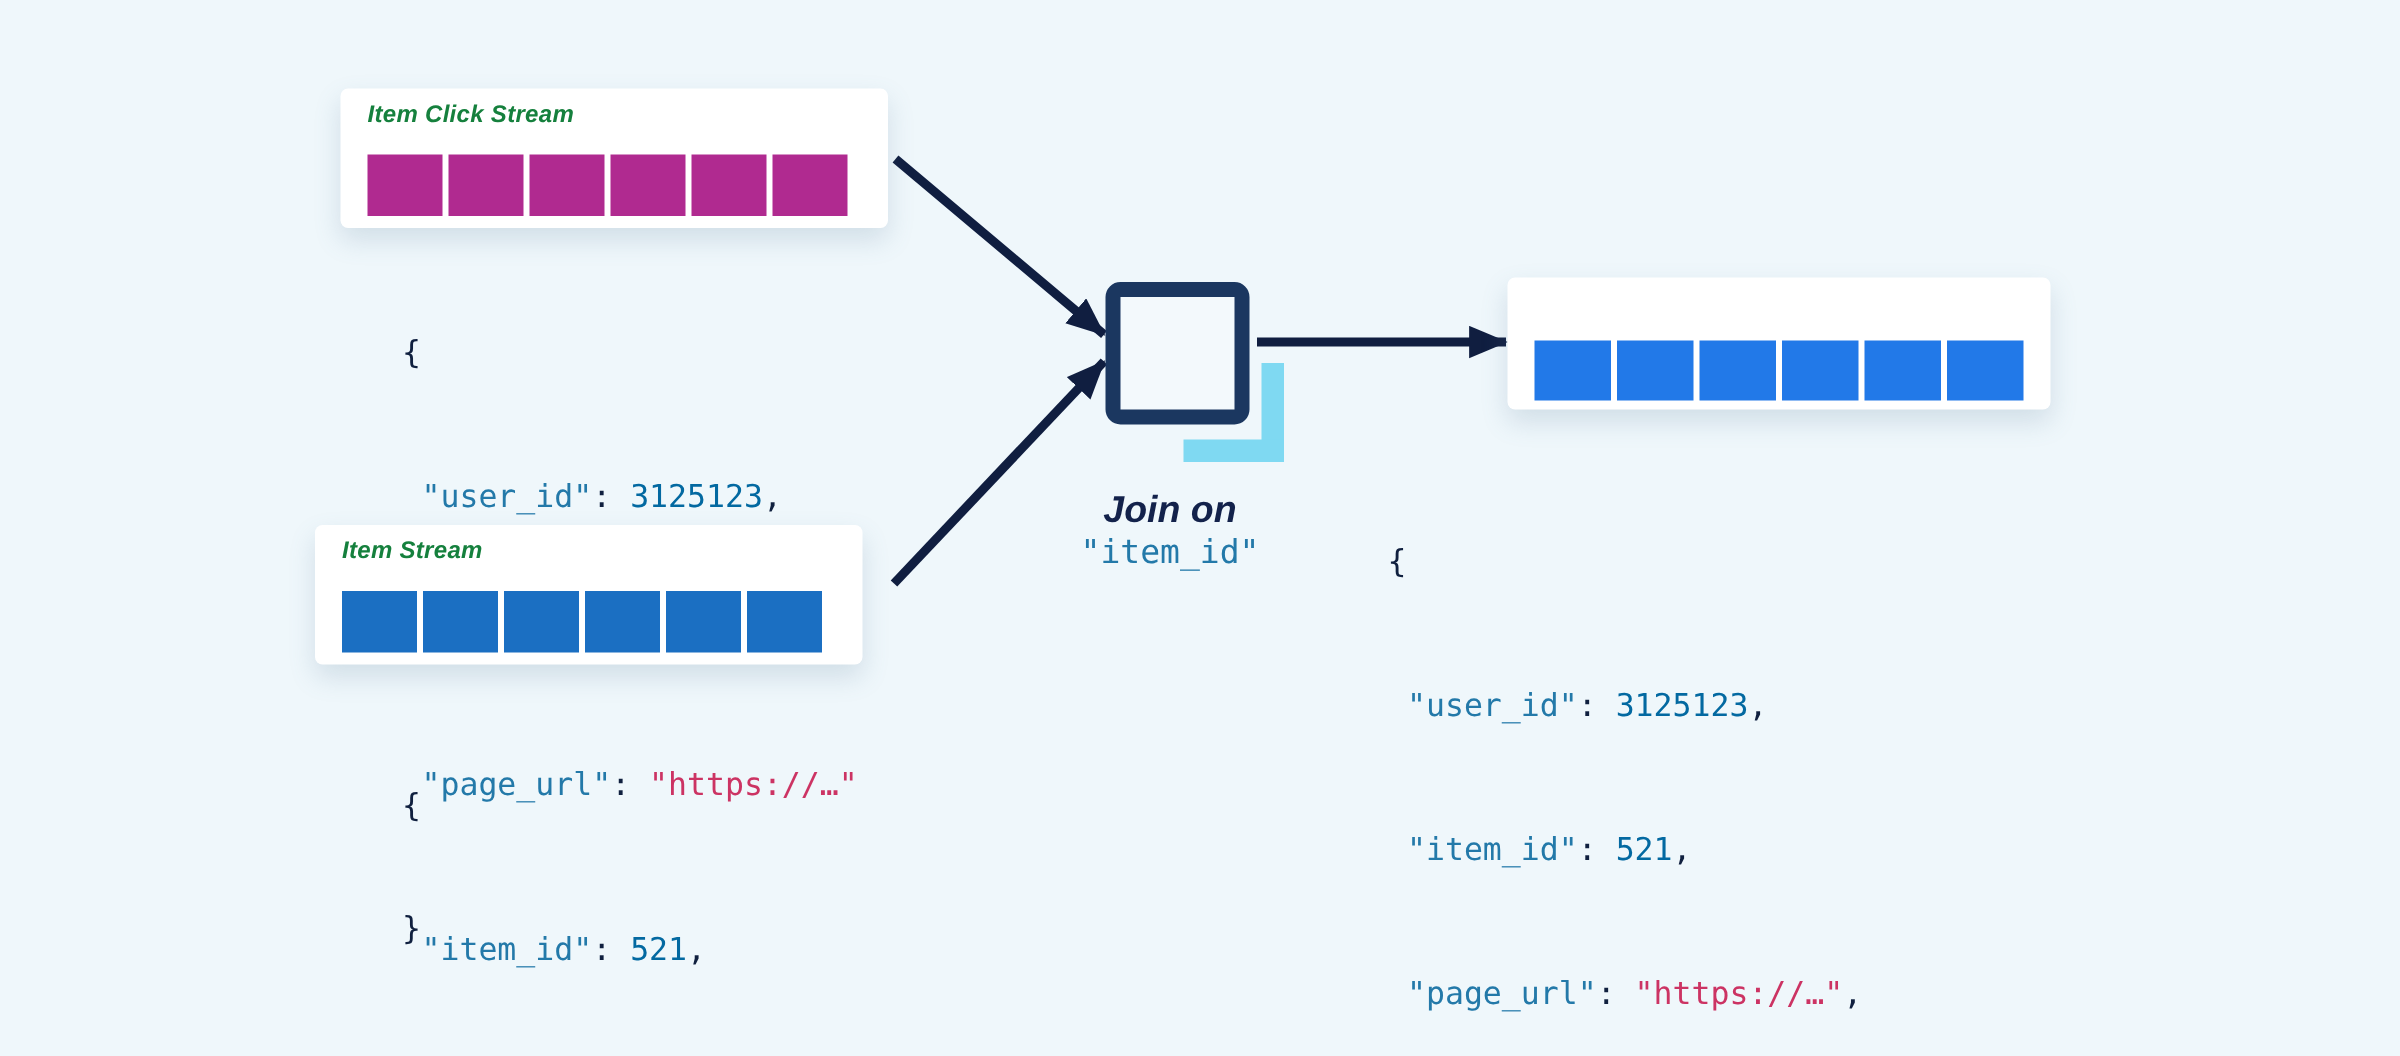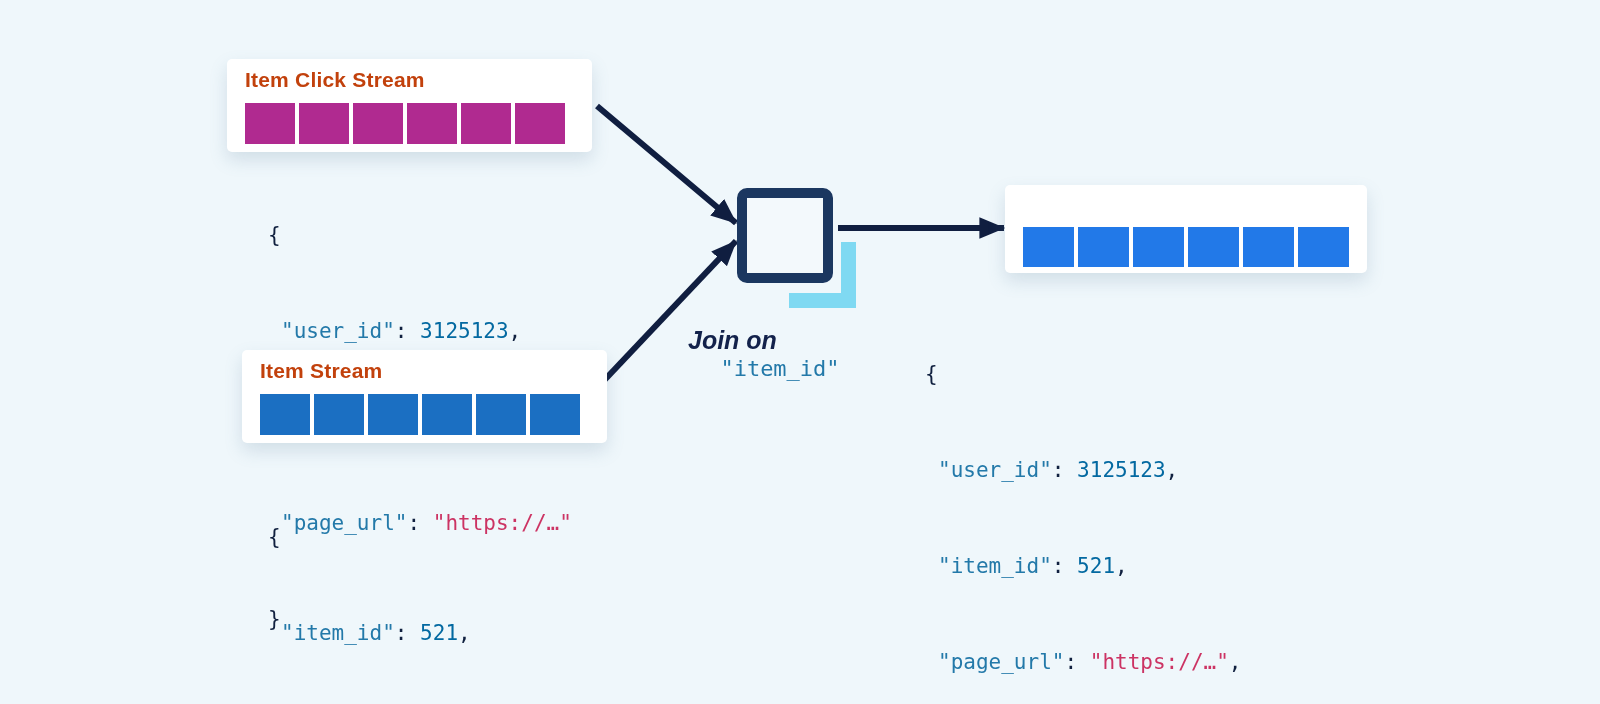--- a/index.html
+++ b/index.html
@@ -11,22 +11,23 @@
     font-family:"Liberation Sans", sans-serif;
   }
   .overlay{position:absolute;left:0;top:0;width:1600px;height:704px;pointer-events:none;}
   
   .card{
     position:absolute;background:#FFFFFF;border-radius:5px;
     box-shadow:0 8px 18px rgba(90,125,155,0.20);
   }
   .card-title{
     position:absolute;left:18px;top:9px;
-    font-size:21px;font-weight:700;color:#c2410c;letter-spacing:.2px;
+    font-size:16px;font-weight:700;color:#15803d;letter-spacing:.2px;
     white-space:nowrap;
+    font-style:italic;
   }
   .blocks{position:absolute;left:18px;display:flex;gap:4px;}
   .block{width:50px;height:41px;}
   .card-enriched .block{width:51px;height:40px;}
   
   .code{
     position:absolute;
     font-family:"DejaVu Sans Mono", monospace;
     font-size:21px;line-height:32px;
     color:#10203F;white-space:pre;
@@ -39,21 +40,21 @@
   .str{color:#CC3363;}
   
   .join-box{
     position:absolute;left:737px;top:188px;width:96px;height:95px;
     box-sizing:border-box;border:10px solid #1B3760;border-radius:10px;
     background:#F3F9FC;
   }
   .cyan-v{position:absolute;left:841px;top:242px;width:15px;height:66px;background:#7FD9F2;}
   .cyan-h{position:absolute;left:789px;top:293px;width:67px;height:15px;background:#7FD9F2;}
   .join-label{
-    position:absolute;left:688px;top:326px;width:184px;
+    position:absolute;left:688px;top:326px;width:184px;text-align:center;
     font-size:25px;font-weight:700;font-style:italic;color:#13224B;
   }
   .join-key{
     position:absolute;left:688px;top:356px;width:184px;text-align:center;
     font-family:"DejaVu Sans Mono", monospace;font-size:22px;color:#2379A9;
   }
 </style>
 </head>
 <body>
 
@@ -87,21 +88,21 @@
   </div>
 
   <div class="code" style="left:268px;top:155px">
     <div class="cl p">{</div>
     <div class="cl ind"><span class="k">"user_id"</span><span class="p">: </span><span class="num">3125123</span><span class="p">,</span></div>
     <div class="cl ind"><span class="k">"item_id"</span><span class="p">: </span><span class="num">521</span><span class="p">,</span></div>
     <div class="cl ind"><span class="k">"page_url"</span><span class="p">: </span><span class="str">"https://…"</span></div>
     <div class="cl p">}</div>
   </div>
 
-  <div class="card" style="left:242px;top:350px;width:365px;height:93px">
+  <div class="card" style="left:210px;top:350px;width:365px;height:93px">
     <div class="card-title">Item Stream</div>
     <div class="blocks" style="top:44px">
       <div class="block" style="background: rgb(27, 111, 194);"></div>
       <div class="block" style="background: rgb(27, 111, 194);"></div>
       <div class="block" style="background: rgb(27, 111, 194);"></div>
       <div class="block" style="background: rgb(27, 111, 194);"></div>
       <div class="block" style="background: rgb(27, 111, 194);"></div>
       <div class="block" style="background: rgb(27, 111, 194);"></div>
     </div>
   </div>

